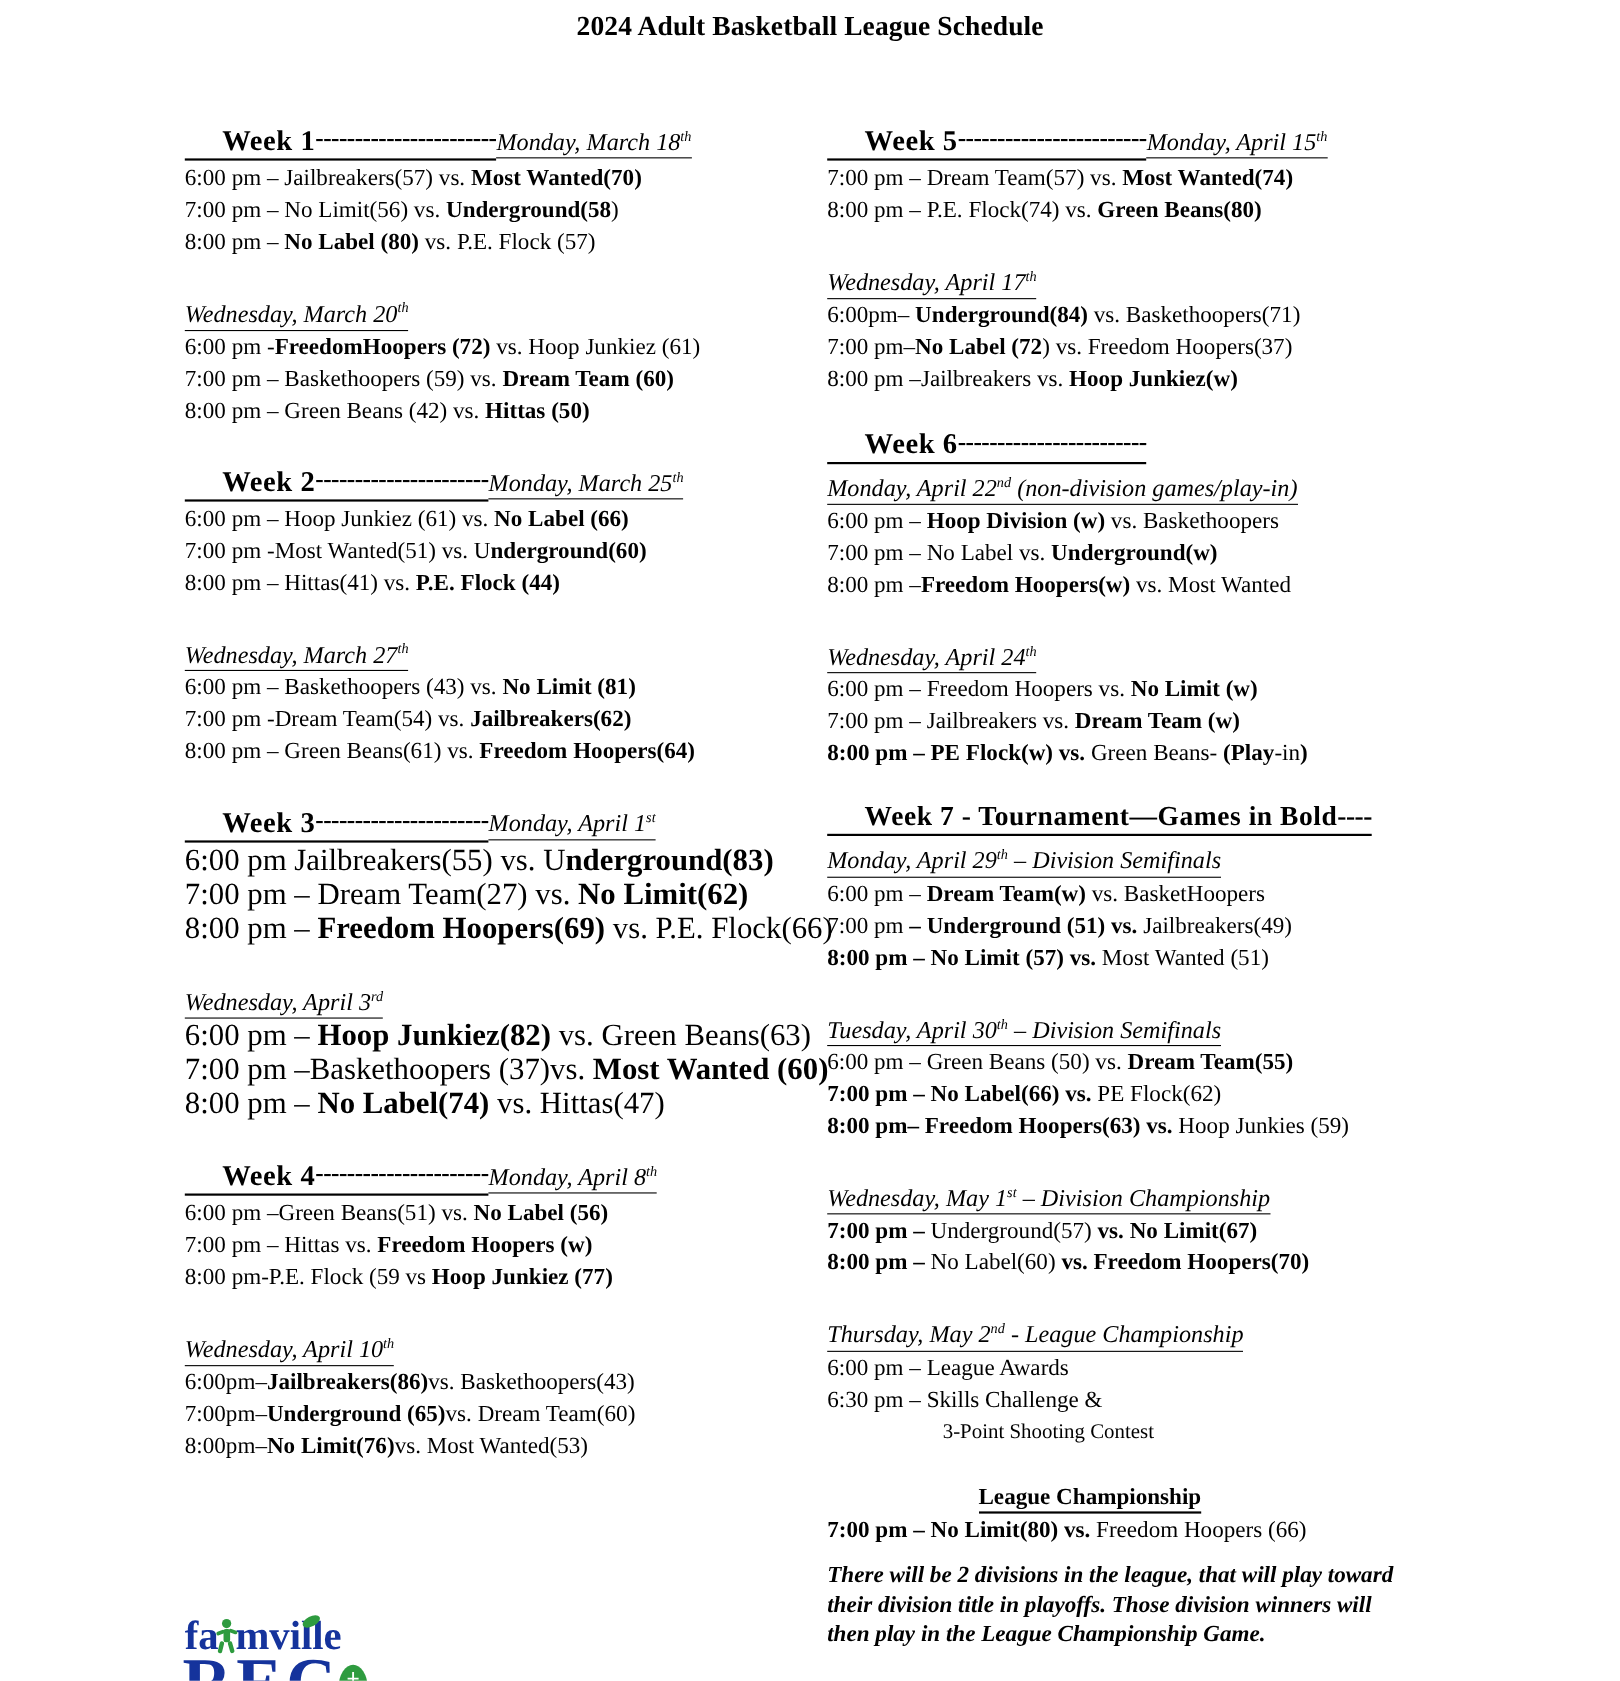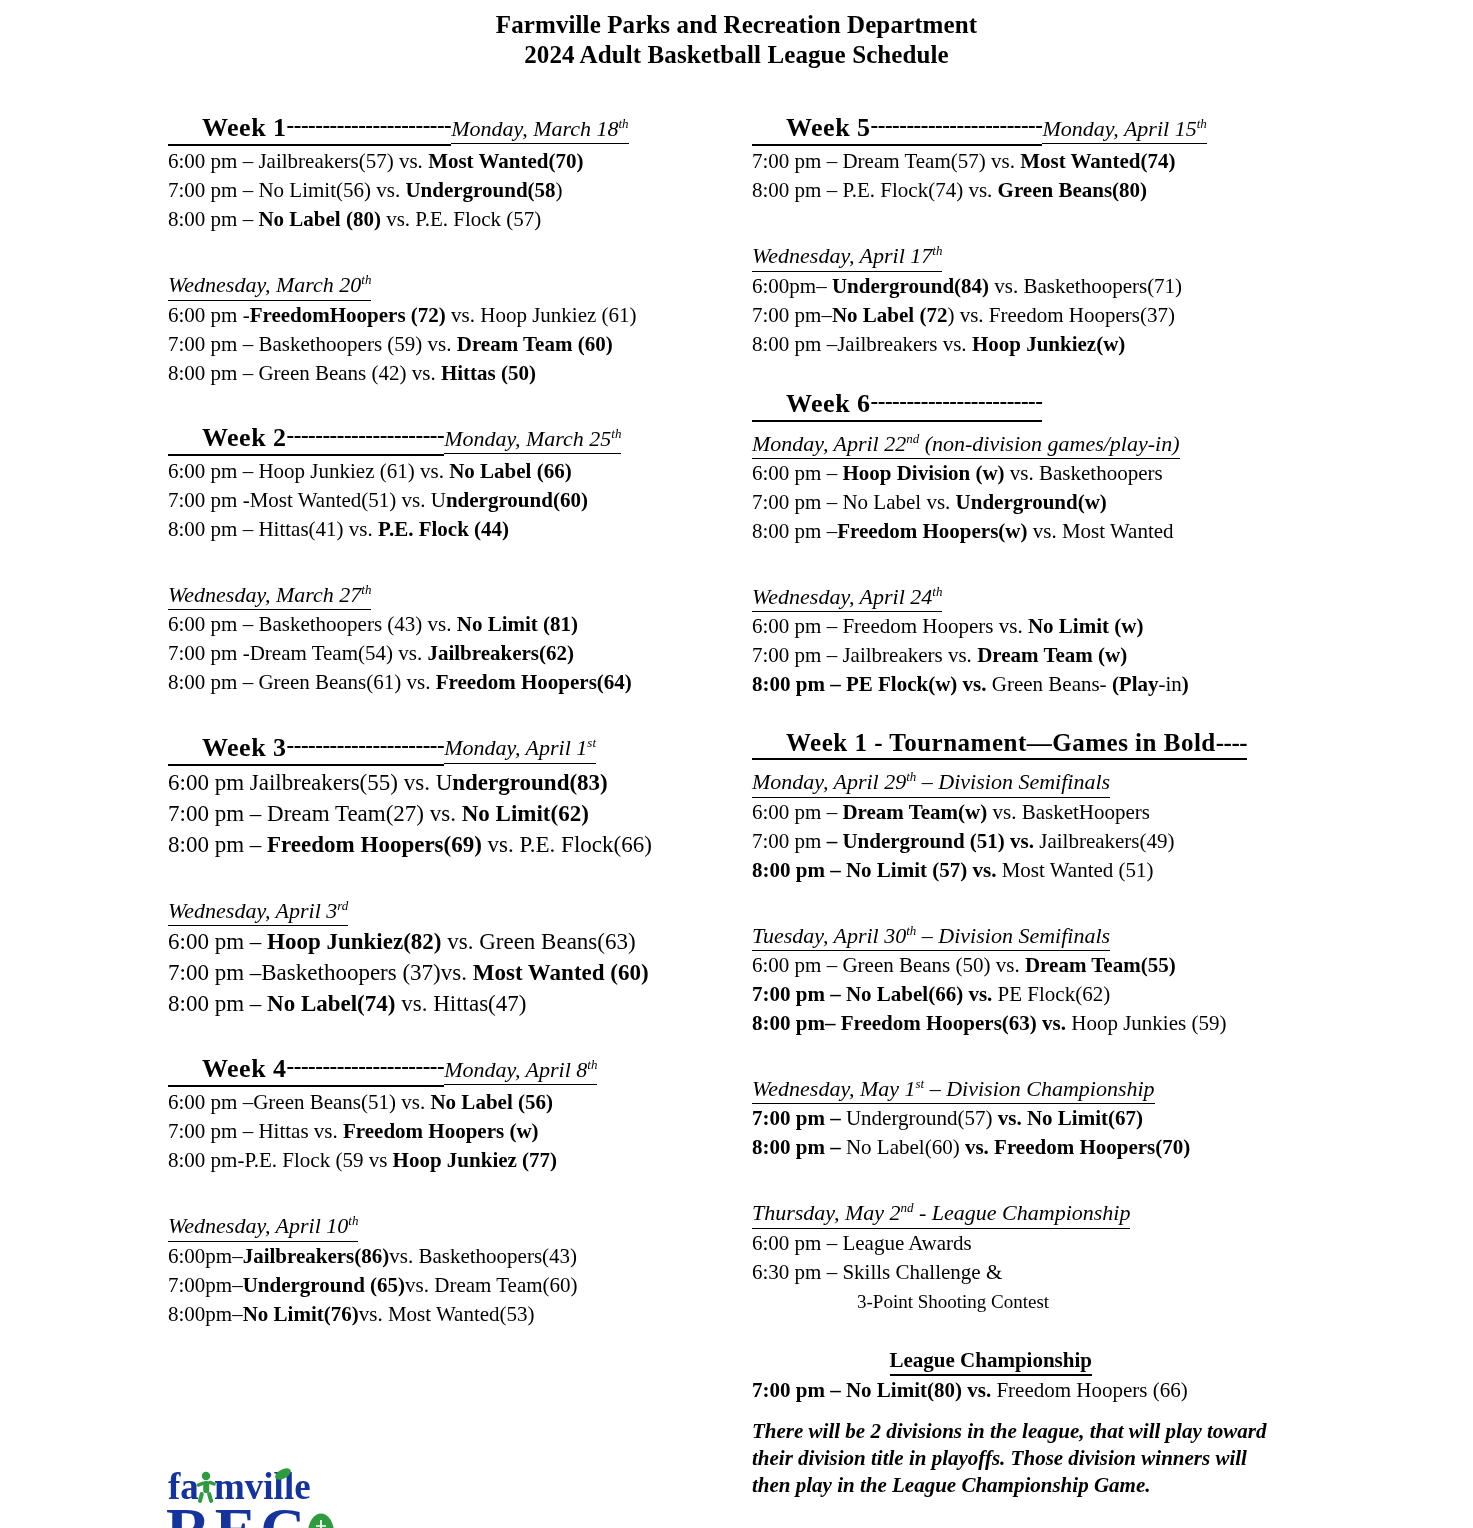--- a/index.html
+++ b/index.html
@@ -80,21 +80,21 @@
   .day-head sup { font-size: 13px; vertical-align: super; font-style: italic; }
   .day-head .suffix { font-style: italic; }
 
   
   .games { margin: 0; padding: 0; }
   .game {
     font-size: 21px;
     line-height: 29px;
     white-space: nowrap;
   }
-  .game.big { font-size: 23px; line-height: 31px; }
+  .game.big { font-size: 28px; line-height: 31px; }
   .game b { font-weight: bold; }
 
   .spacer-lg { height: 30px; }
 
   
   .sub-head {
     text-align: right;
     font-weight: bold;
     font-size: 21px;
     line-height: 28px;
@@ -133,21 +133,20 @@
     top: 1468px;
     width: 215px;
     height: 112px;
   }
   .logo svg { display: block; }
 </style>
 </head>
 <body>
 
 <div class="doc-title">
-  <span>Farmville Parks and Recreation Department</span>
   <span class="line2">2024 Adult Basketball League Schedule</span>
 </div>
 
 <div class="columns">
   <div class="col col-left" id="col-left">
       <div class="week"><div class="week-head"><span class="wk-label">Week 1</span><span class="wk-dashes">-----------------------</span></div><div class="day-head"><span>Monday, March 18</span><sup>th</sup><span class="suffix"></span></div><div class="games">
           <div class="game">6:00 pm – Jailbreakers(57) vs. <b>Most Wanted(70)</b></div>
           <div class="game">7:00 pm – No Limit(56) vs. <b>Underground(58</b>)</div>
           <div class="game">8:00 pm – <b>No Label (80)</b> vs. P.E. Flock (57)</div>
         </div><div class="spacer-lg"></div><div class="day-head"><span>Wednesday, March 20</span><sup>th</sup><span class="suffix"></span></div><div class="games">
@@ -200,21 +199,21 @@
       <div class="week"><div class="week-head"><span class="wk-label">Week 6</span><span class="wk-dashes">------------------------</span></div><div class="day-head"><span> Monday, April 22</span><sup>nd</sup><span class="suffix"> (non-division games/play-in)</span></div><div class="games">
           <div class="game">6:00 pm – <b>Hoop Division (w)</b> vs. Baskethoopers</div>
           <div class="game">7:00 pm – No Label vs. <b>Underground(w)</b></div>
           <div class="game">8:00 pm –<b>Freedom Hoopers(w)</b> vs. Most Wanted</div>
         </div><div class="spacer-lg"></div><div class="day-head"><span>Wednesday, April 24</span><sup>th</sup><span class="suffix"></span></div><div class="games">
           <div class="game">6:00 pm – Freedom Hoopers vs. <b>No Limit (w)</b></div>
           <div class="game">7:00 pm – Jailbreakers vs. <b>Dream Team (w)</b></div>
           <div class="game"><b>8:00 pm – PE Flock(w) vs.</b> Green Beans- <b>(Play</b>-in<b>)</b></div>
         </div></div>
       <div class="spacer-lg"></div>
-      <div class="week"><div class="week-head tourney"><span class="wk-label">Week 1 - Tournament—Games in Bold</span><span class="wk-dashes">----</span></div><div class="day-head"><span>Monday, April 29</span><sup>th</sup><span class="suffix"> – Division Semifinals</span></div><div class="games">
+      <div class="week"><div class="week-head tourney"><span class="wk-label">Week 7 - Tournament—Games in Bold</span><span class="wk-dashes">----</span></div><div class="day-head"><span>Monday, April 29</span><sup>th</sup><span class="suffix"> – Division Semifinals</span></div><div class="games">
           <div class="game">6:00 pm – <b>Dream Team(w)</b> vs. BasketHoopers</div>
           <div class="game">7:00 pm <b>– Underground (51) vs.</b> Jailbreakers(49)</div>
           <div class="game"><b>8:00 pm – No Limit (57) vs.</b> Most Wanted (51)</div>
         </div><div class="spacer-lg"></div><div class="day-head"><span>Tuesday, April 30</span><sup>th</sup><span class="suffix"> – Division Semifinals</span></div><div class="games">
           <div class="game">6:00 pm – Green Beans (50) vs. <b>Dream Team(55)</b></div>
           <div class="game"><b>7:00 pm – No Label(66) vs.</b> PE Flock(62)</div>
           <div class="game"><b>8:00 pm– Freedom Hoopers(63) vs.</b> Hoop Junkies (59)</div>
         </div><div class="spacer-lg"></div><div class="day-head"><span>Wednesday, May 1</span><sup>st</sup><span class="suffix"> – Division Championship</span></div><div class="games">
           <div class="game"><b>7:00 pm – </b>Underground(57) <b>vs. No Limit(67)</b></div>
           <div class="game"><b>8:00 pm – </b>No Label(60) <b>vs. Freedom Hoopers(70)</b></div>

